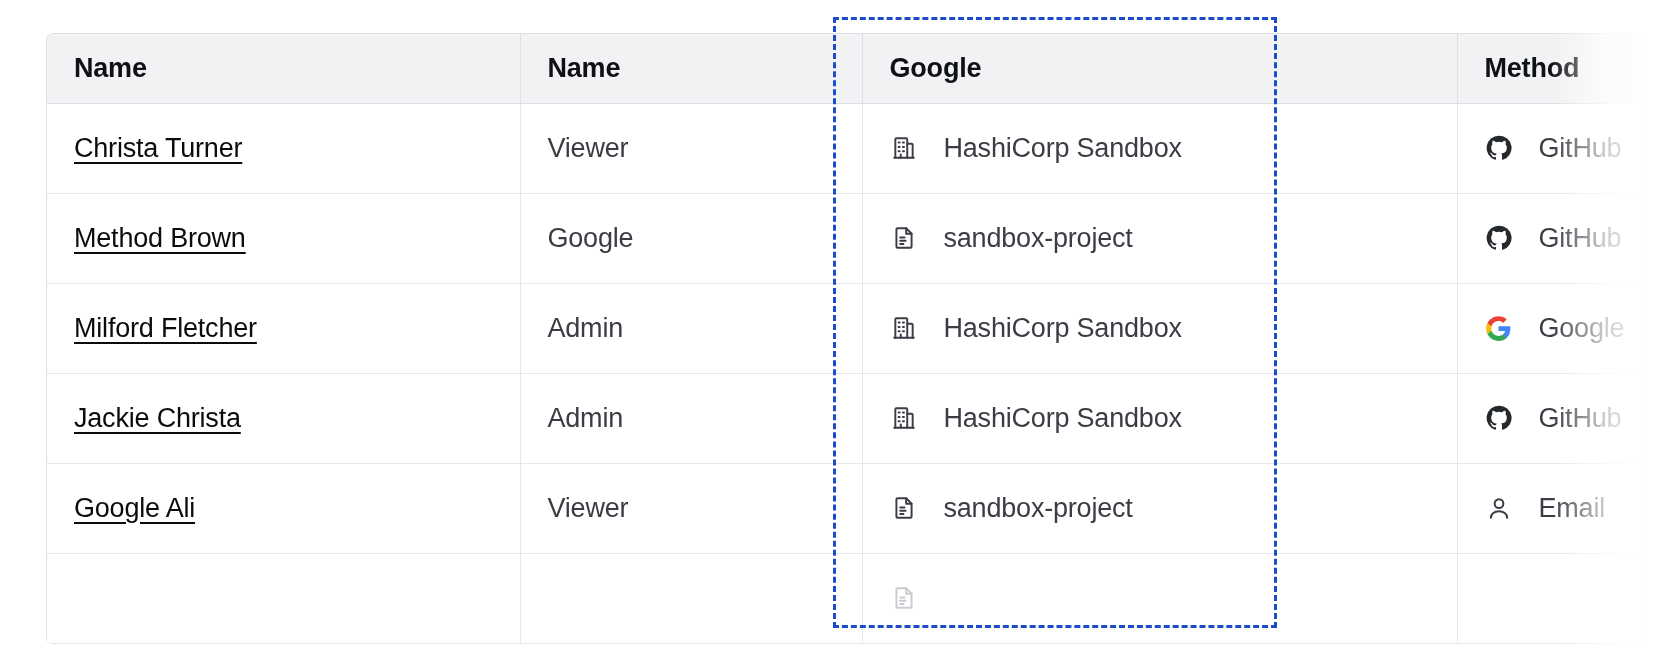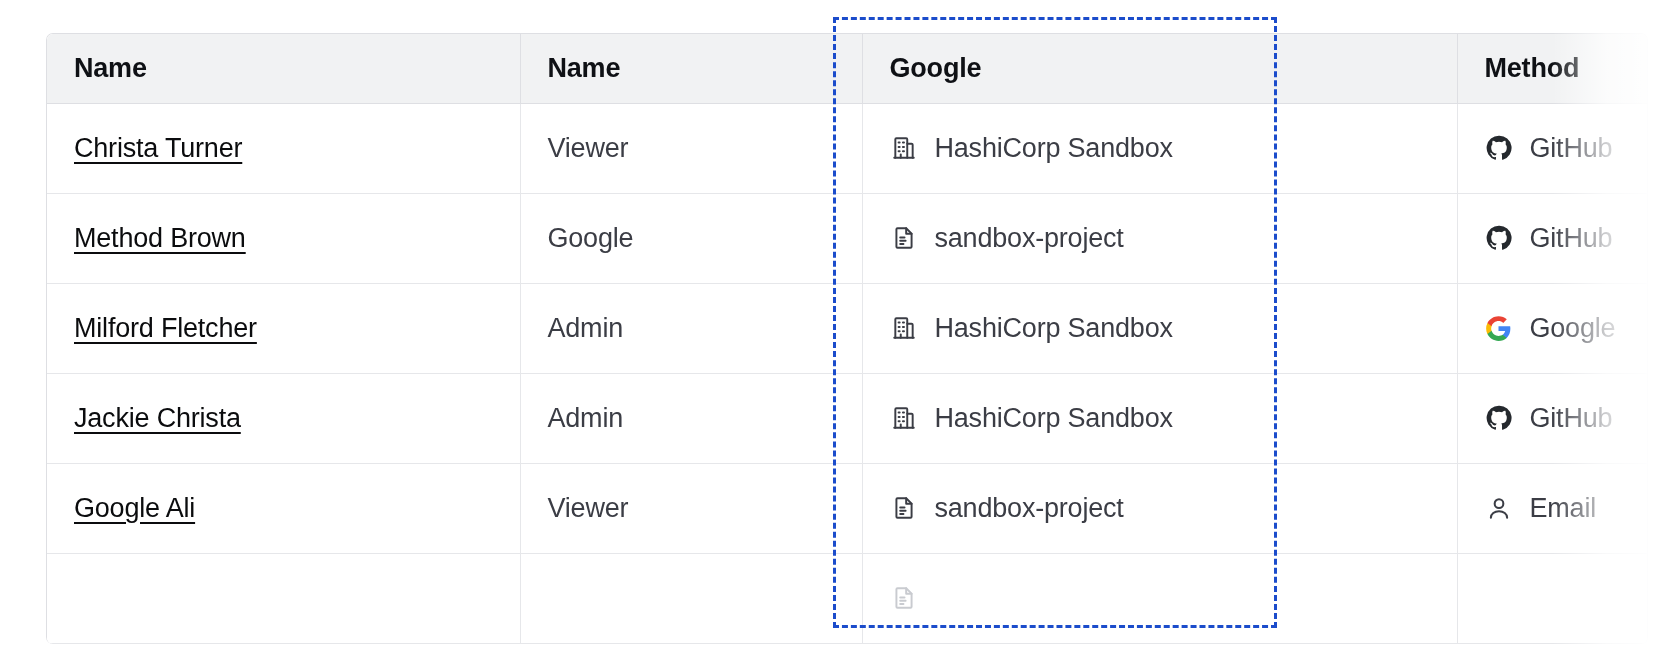--- a/index.html
+++ b/index.html
@@ -84,21 +84,21 @@
     text-decoration: underline;
     text-underline-offset: 5px;
     text-decoration-thickness: 2px;
     font-size: 27px;
     letter-spacing: -0.2px;
   }
 
   .cell-icon-text {
     display: flex;
     align-items: center;
-    gap: 17px;
+    gap: 26px;
   }
   .cell-icon-text .ic {
     flex: 0 0 auto;
     display: inline-flex;
     align-items: center;
     justify-content: center;
     width: 28px;
     height: 28px;
   }
   .cell-icon-text .lbl { line-height: 1; }

